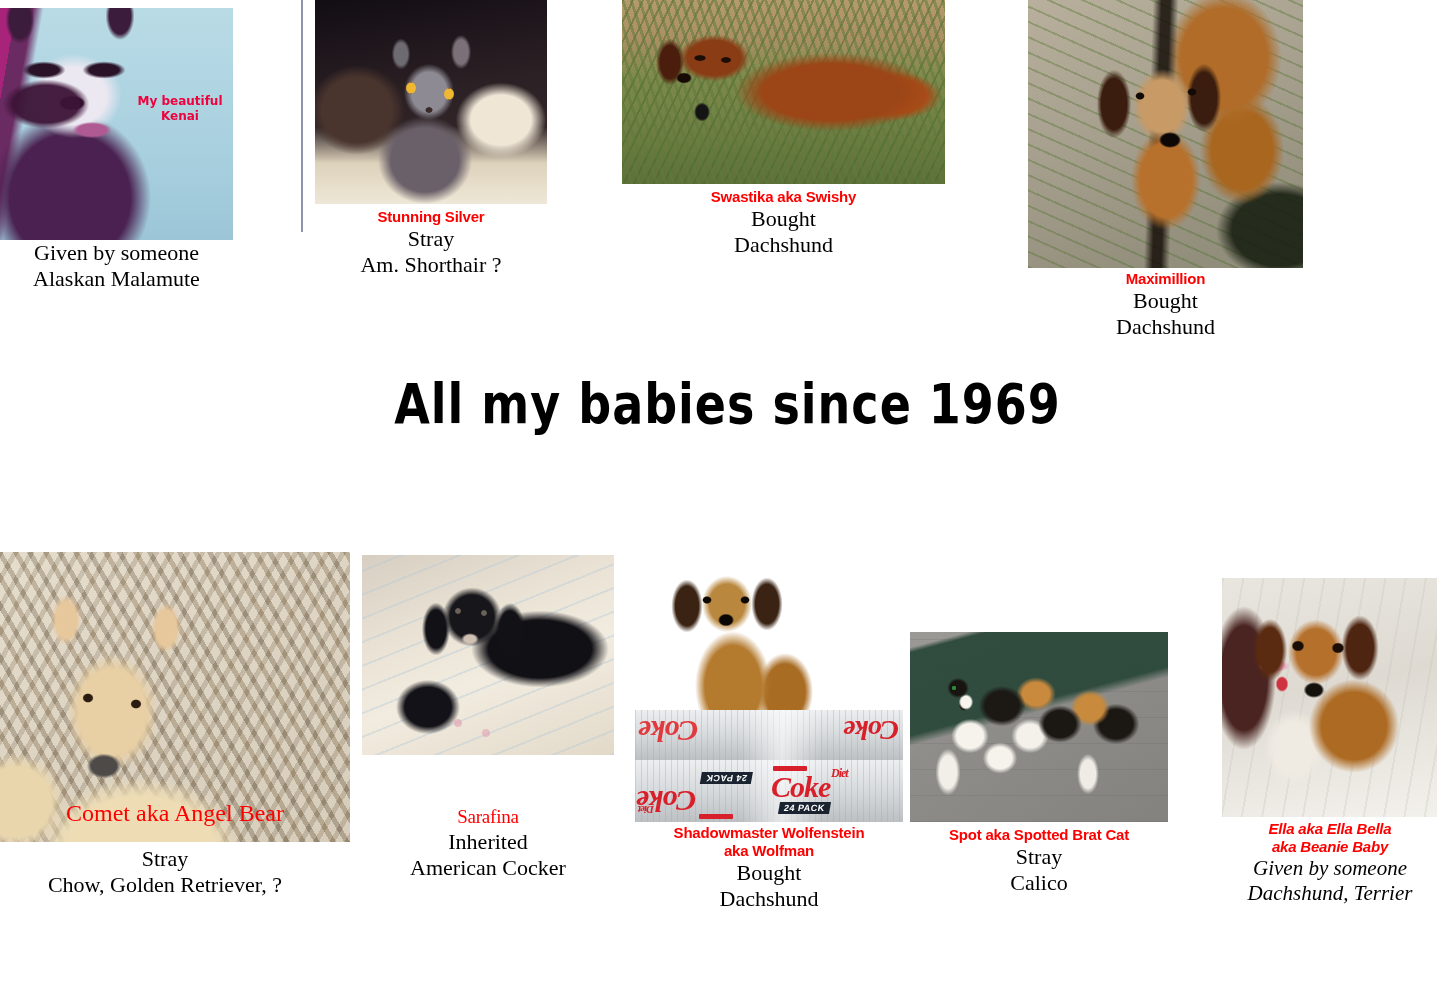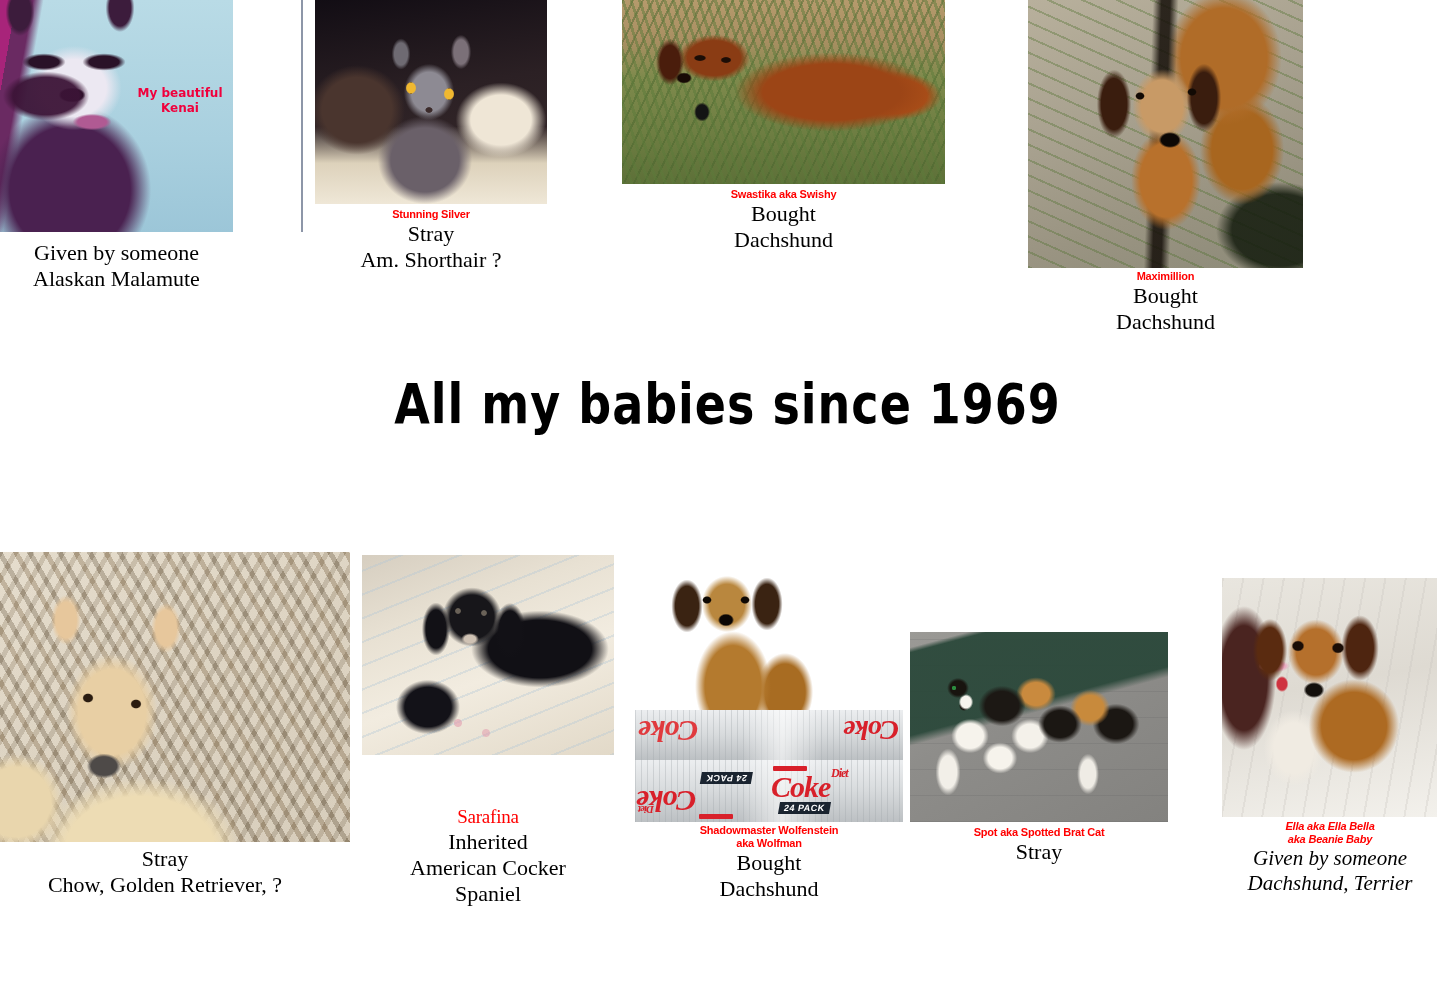--- a/index.html
+++ b/index.html
@@ -28,21 +28,21 @@
     position: absolute;
     text-align: center;
     line-height: 1.18;
     color: #000000;
     font-family: "Liberation Serif", serif;
   }
   .name {
     color: #ff0000;
     font-family: "Liberation Sans", sans-serif;
     font-weight: bold;
-    font-size: 11px;
+    font-size: 15px;
     line-height: 1.2;
     letter-spacing: -0.2px;
   }
   .name.serif {
     font-family: "Liberation Serif", serif;
     font-weight: normal;
   }
   .meta {
     font-size: 22px;
     font-family: "Liberation Serif", serif;
@@ -284,21 +284,21 @@
       radial-gradient(ellipse 20px 8px at 52px 88px, #e9a0bc 0 52%, rgba(233,160,188,0) 78%),
       radial-gradient(ellipse 40px 90px at 22px 100px, #4a2420 0 58%, rgba(74,36,32,0) 80%),
       repeating-linear-gradient(100deg, rgba(200,196,190,.3) 0 2px, rgba(255,255,255,0) 2px 20px),
       linear-gradient(170deg, #e9e6df 0%, #dedad2 45%, #f3f1ec 100%);
   }
 </style>
 </head>
 <body>
 
 <div class="card">
-  <div class="photo" style="left:0px; top:0px; width:233px; height:232px;">
+  <div class="photo" style="left:0px; top:8px; width:233px; height:232px;">
     <div class="scene sc-kenai"></div>
     <div class="kenai-note" style="left:130px; top:86px; width:100px;">My beautiful
 Kenai</div>
   </div>
   <div class="caption" style="left:0px; top:240px; width:233px;">
     <div class="meta">Given by someone</div>
     <div class="meta">Alaskan Malamute</div>
   </div>
 </div>
 
@@ -335,36 +335,36 @@
     <div class="meta">Bought</div>
     <div class="meta">Dachshund</div>
   </div>
 </div>
 
 <div id="page-title">All my babies since 1969</div>
 
 <div class="card">
   <div class="photo" style="left:0px; top:552px; width:350px; height:290px;">
     <div class="scene sc-comet"></div>
+    <div class="overlay-name" style="left:0px; top:248px; width:350px;">Comet aka Angel Bear</div>
   </div>
   <div class="caption" style="left:0px; top:846px; width:330px;">
     <div class="meta">Stray</div>
     <div class="meta">Chow, Golden Retriever, ?</div>
   </div>
 </div>
 
 <div class="card">
   <div class="photo" style="left:362px; top:555px; width:252px; height:200px;">
     <div class="scene sc-sara"></div>
   </div>
   <div class="caption" style="left:362px; top:762px; width:252px;">
     <div class="name serif" style="font-size:19px;margin-top:44px;">Sarafina</div>
     <div class="meta">Inherited</div>
     <div class="meta">American Cocker</div>
-    <div class="meta">Spaniel</div>
   </div>
 </div>
 
 <div class="card">
   <div class="photo" style="left:635px; top:560px; width:268px; height:262px; background:#ffffff;">
     <div class="scene sc-wolf"></div>
 
     <div class="coke-band" style="top:150px; height:50px;">
       <div class="coke-word" style="left:4px; top:4px; font-size:30px; color:#e03a3e; transform:rotate(180deg);">Coke</div>
       <div class="coke-word" style="right:4px; top:4px; font-size:28px; transform:rotate(180deg);">Coke</div>
@@ -389,20 +389,21 @@
   </div>
 </div>
 
 <div class="card">
   <div class="photo" style="left:910px; top:632px; width:258px; height:190px;">
     <div class="scene sc-spot"></div>
   </div>
   <div class="caption" style="left:905px; top:826px; width:268px;">
     <div class="name">Spot aka Spotted Brat Cat</div>
     <div class="meta">Stray</div>
+    <div class="meta">Calico</div>
   </div>
 </div>
 
 <div class="card">
   <div class="photo" style="left:1222px; top:578px; width:215px; height:239px;">
     <div class="scene sc-ella"></div>
   </div>
   <div class="caption" style="left:1214px; top:820px; width:232px;font-style:italic;">
     <div class="name">Ella aka Ella Bella</div>
     <div class="name">aka Beanie Baby</div>

